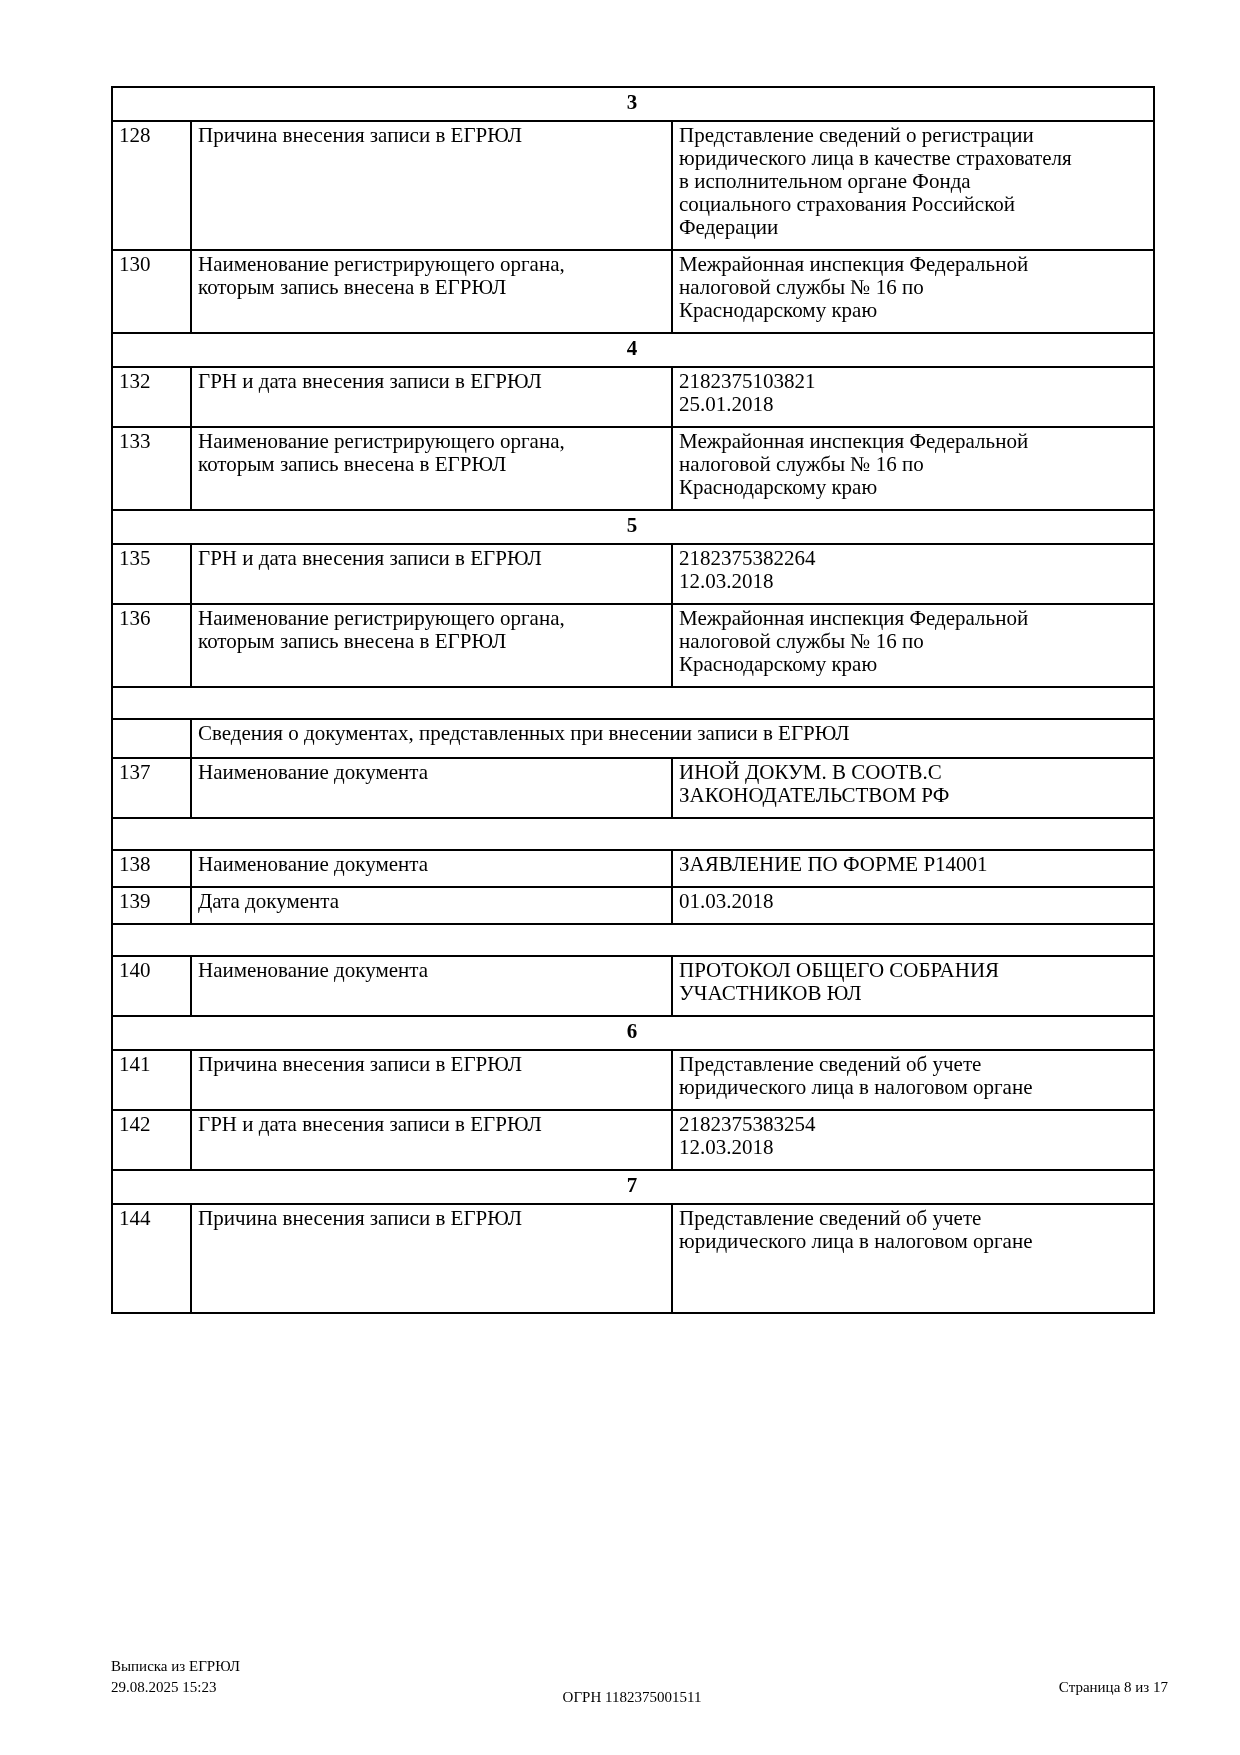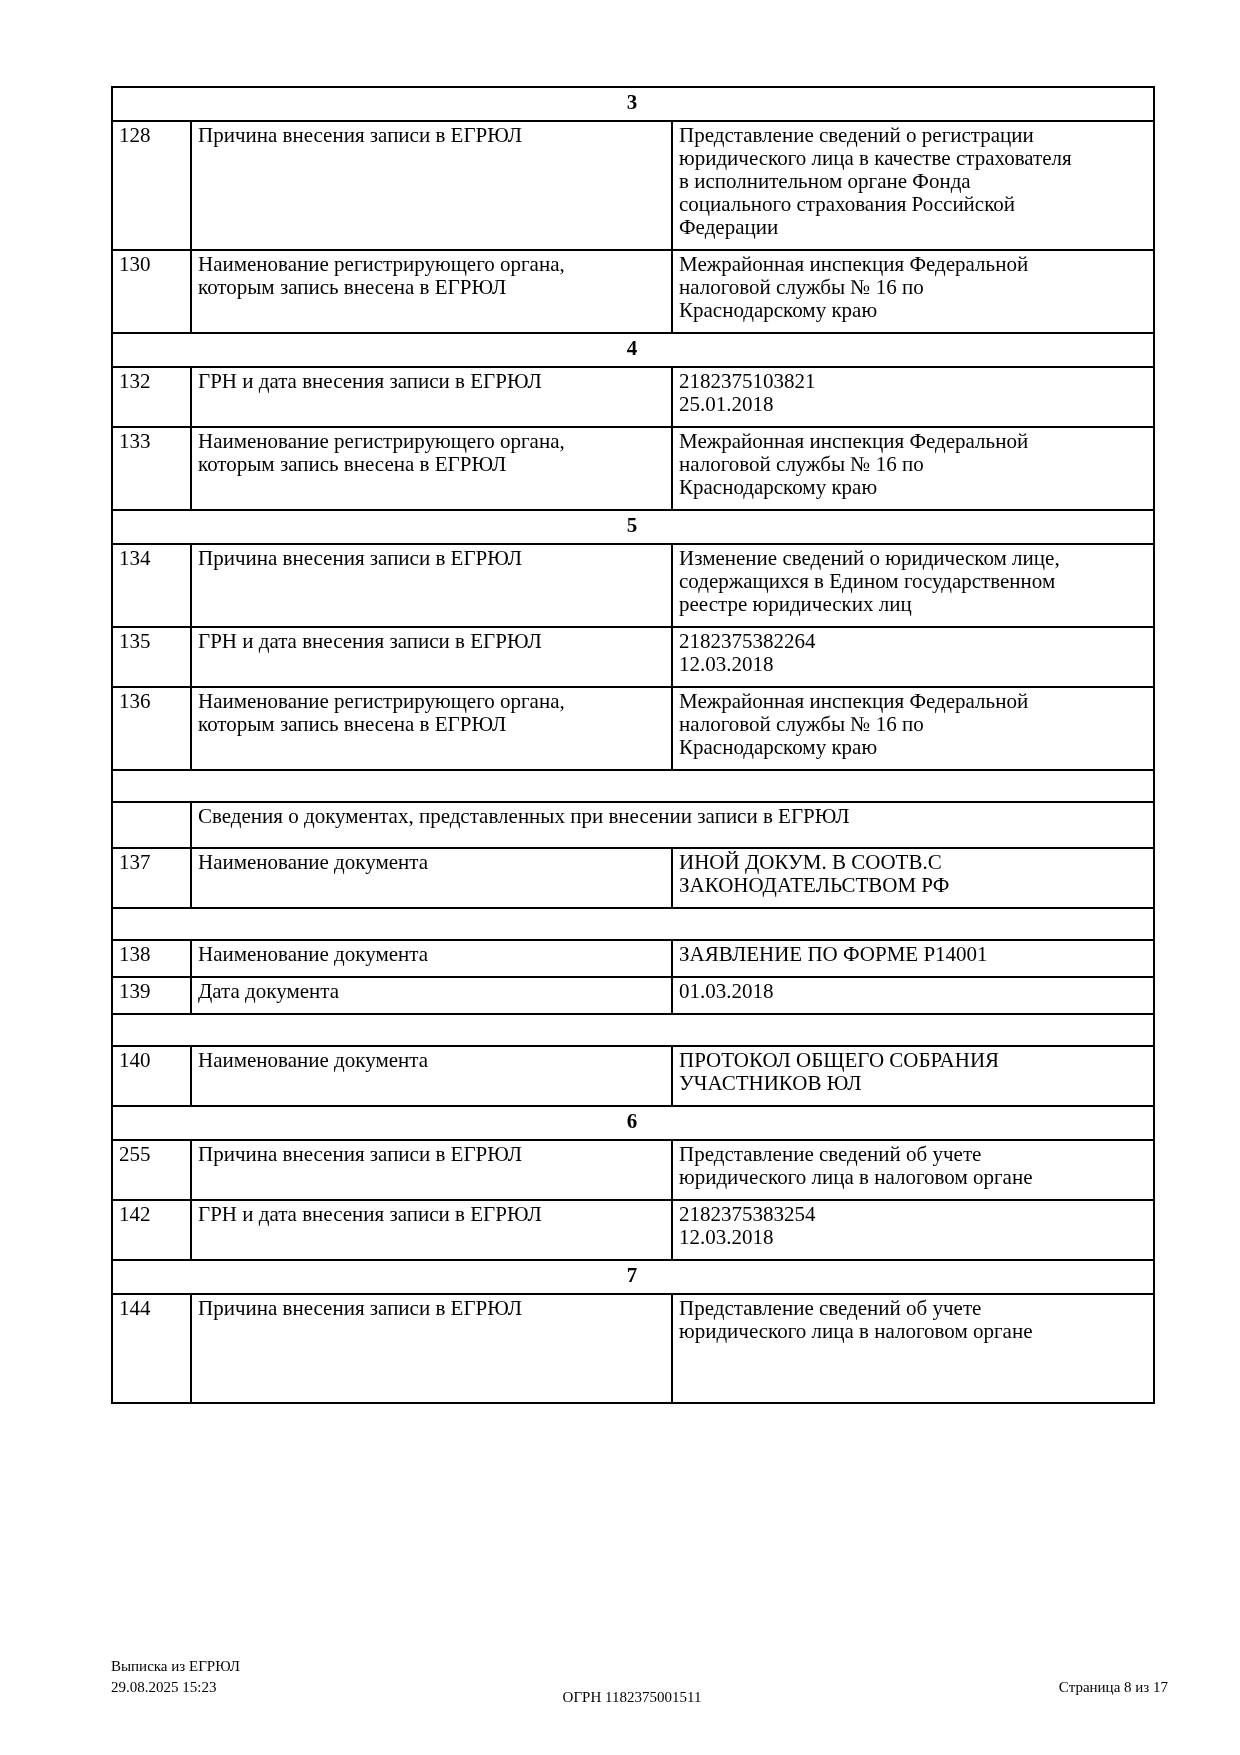--- a/index.html
+++ b/index.html
@@ -24,21 +24,21 @@
     overflow:hidden;
     word-wrap:break-word;
   }
   .c-num { text-align:left; padding-left:2px; padding-right:2px; }
   .r-section td {
     text-align:center; font-weight:bold;
     padding-top:3px; padding-bottom:6px;
     white-space:normal;
   }
   .r-spacer td { height:30px; padding:0; }
-  .r-docshead td { padding-bottom:19px; }
+  .r-docshead td { padding-bottom:12px; }
   .r-tall td { height:95px; }
   .footer {
     position:absolute; left:111px; top:1656px; width:1042px;
     font-family:"Liberation Serif", serif;
     font-size:15px; line-height:21px; color:#000;
   }
   .footer .f-left { position:absolute; left:0; top:0; }
   .footer .f-center { position:absolute; left:0; top:31px; width:100%; text-align:center; }
   .footer .f-right { position:absolute; right:-15px; top:21px; }
 </style>
@@ -86,27 +86,20 @@
       <td>Наименование регистрирующего органа,
 которым запись внесена в ЕГРЮЛ</td>
       <td>Межрайонная инспекция Федеральной
 налоговой службы № 16 по
 Краснодарскому краю</td>
     </tr>
     <tr class="r-section">
       <td colspan="3">5</td>
     </tr>
     <tr>
-      <td class="c-num">134</td>
-      <td>Причина внесения записи в ЕГРЮЛ</td>
-      <td>Изменение сведений о юридическом лице,
-содержащихся в Едином государственном
-реестре юридических лиц</td>
-    </tr>
-    <tr>
       <td class="c-num">135</td>
       <td>ГРН и дата внесения записи в ЕГРЮЛ</td>
       <td>2182375382264
 12.03.2018</td>
     </tr>
     <tr>
       <td class="c-num">136</td>
       <td>Наименование регистрирующего органа,
 которым запись внесена в ЕГРЮЛ</td>
       <td>Межрайонная инспекция Федеральной
@@ -145,21 +138,21 @@
     <tr>
       <td class="c-num">140</td>
       <td>Наименование документа</td>
       <td>ПРОТОКОЛ ОБЩЕГО СОБРАНИЯ
 УЧАСТНИКОВ ЮЛ</td>
     </tr>
     <tr class="r-section">
       <td colspan="3">6</td>
     </tr>
     <tr>
-      <td class="c-num">255</td>
+      <td class="c-num">141</td>
       <td>Причина внесения записи в ЕГРЮЛ</td>
       <td>Представление сведений об учете
 юридического лица в налоговом органе</td>
     </tr>
     <tr>
       <td class="c-num">142</td>
       <td>ГРН и дата внесения записи в ЕГРЮЛ</td>
       <td>2182375383254
 12.03.2018</td>
     </tr>

